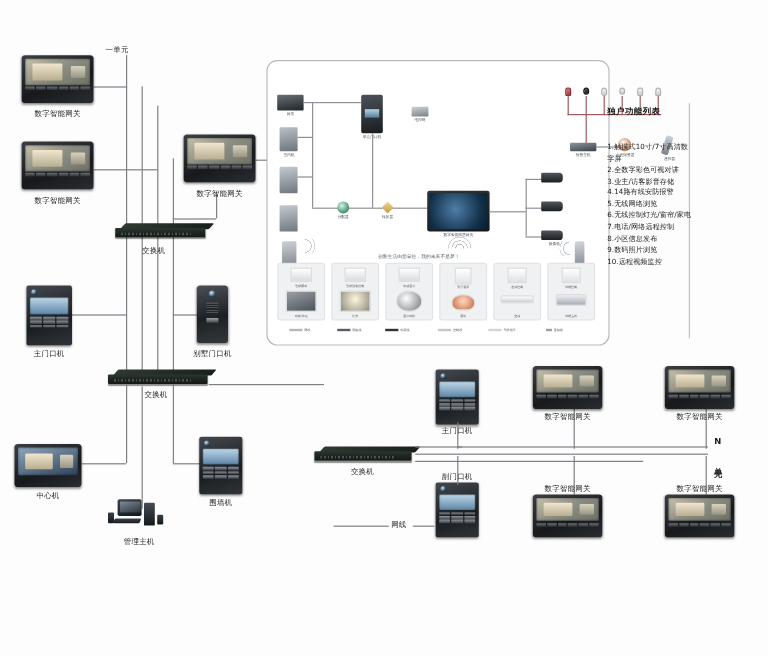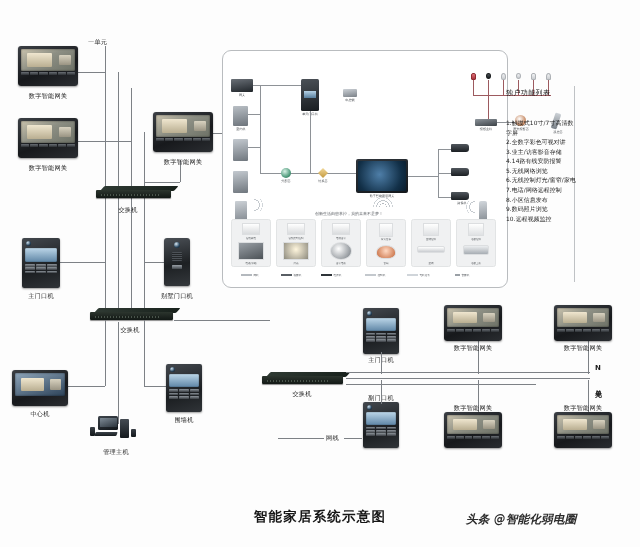--- a/index.html
+++ b/index.html
@@ -111,21 +111,21 @@
   .card .ct { position:absolute; left:0; width:100%; text-align:center;
           font-size:2.5px; color:#55595d; }
   .card .thumb { position:absolute; left:50%; transform:translateX(-50%);
           background:#fff; border:.4px solid #dcdee0; }
   .legend { position:absolute; display:flex; align-items:center; gap:1.5px;
           font-size:2.6px; color:#5d6166; }
   .legend .sw2 { width:11px; height:1.4px; background:#9aa0a6; display:block; }
 
   
   #flist { position:absolute; }
-  #flist h3 { font-size:7px; font-weight:normal; color:#111; letter-spacing:.4px;
+  #flist h3 { font-size:7px; font-weight:bold; color:#111; letter-spacing:.4px;
               margin-bottom:21px; }
   #flist li { list-style:none; font-size:5.9px; color:#1b1b1b; line-height:1.62;
               letter-spacing:.1px; }
   #vdiv { position:absolute; width:1.2px; background:#bfc2c5; }
 
   #caption { position:absolute; width:100%; text-align:center;
              font-size:13.5px; font-weight:bold; color:#161616; letter-spacing:1.2px; }
   #wm { position:absolute; font-size:11.5px; font-weight:bold; color:#2b2b2b;
         font-style:italic; letter-spacing:.3px; white-space:nowrap; }
   .vert { writing-mode:vertical-rl; text-orientation:upright; letter-spacing:2px; }
@@ -541,15 +541,13 @@
         <i></i>
         <i></i>
         <i></i>
       </div>
   </div>
 
   <div class="wire wh" style="left:278px; top:438px; width:46px;"></div>
   <div class="lbl" style="left:326px; top:434px;">网线</div>
   <div class="wire wh" style="left:344px; top:438px; width:18px;"></div>
 
-  <div id="caption" style="top:508px;">智能家居系统示意图</div>
-  <div id="wm" style="left:466px; top:512px;">头条 @智能化弱电圈</div>
 </div>
 
 </body></html>

